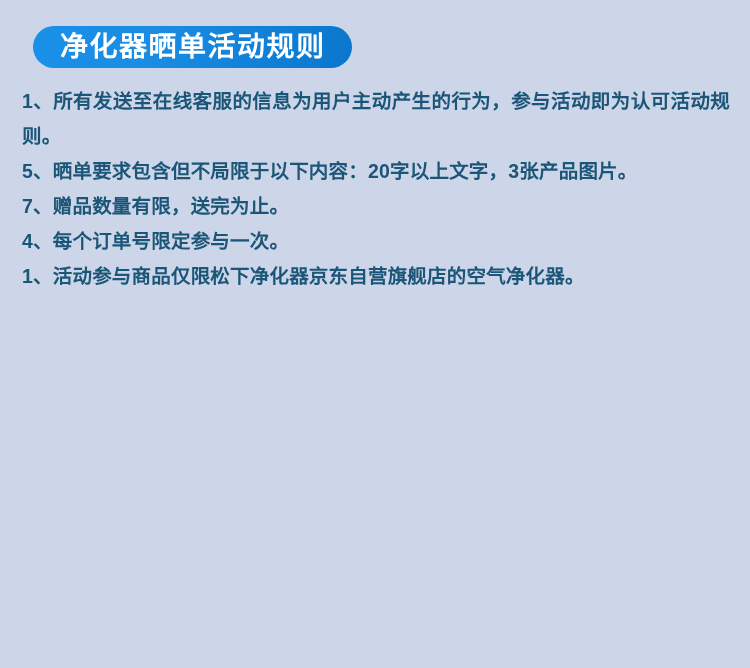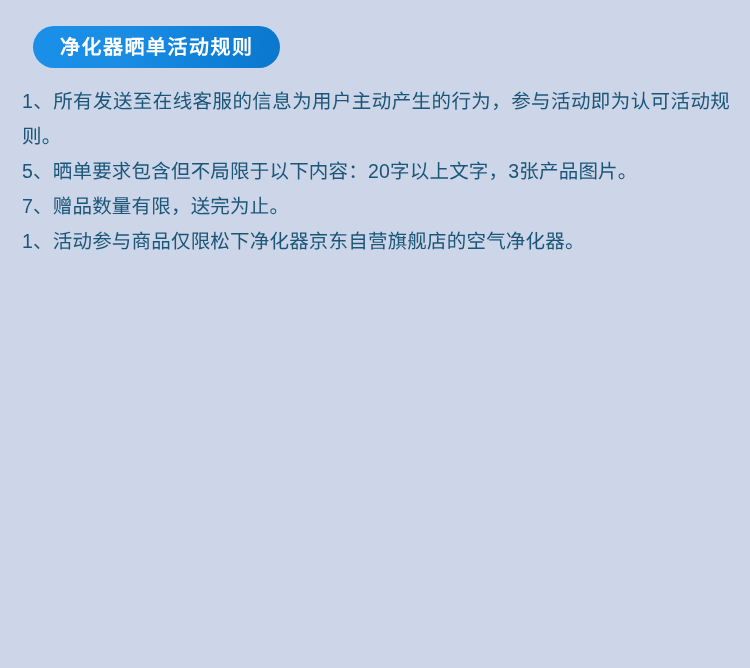--- a/index.html
+++ b/index.html
@@ -28,32 +28,33 @@
     padding: 26px 0 0 33px;
   }
   .title-banner {
     display: inline-block;
     height: 42px;
     line-height: 42px;
     padding: 0 26px 0 27px;
     border-radius: 21px;
     background: linear-gradient(100deg, #1a90e8 0%, #1a8ce4 38%, #0e7ed6 78%, #0b77cd 100%);
     color: #ffffff;
-    font-size: 20px;
+    font-size: 28px;
     font-weight: bold;
     letter-spacing: 1.5px;
     white-space: nowrap;
     box-sizing: border-box;
   }
 
   
   .rules-list {
     margin: 0;
     padding: 16px 20px 0 22px;
     list-style: none;
+    font-weight: bold;
   }
   .rule-item {
     color: #1b5577;
     font-size: 19.5px;
     line-height: 35px;
     letter-spacing: 0.2px;
     text-align: justify;
     text-justify: inter-ideograph;
     margin: 0;
     padding: 0;
@@ -66,16 +67,17 @@
 <div class="promo-page">
 
   <div class="title-banner-wrap">
     <div class="title-banner">净化器晒单活动规则</div>
   </div>
 
   <div class="rules-list">
     <p class="rule-item">1、所有发送至在线客服的信息为用户主动产生的行为，参与活动即为认可活动规则。</p>
     <p class="rule-item">5、晒单要求包含但不局限于以下内容：20字以上文字，3张产品图片。</p>
     <p class="rule-item">7、赠品数量有限，送完为止。</p>
+    <p class="rule-item">4、每个订单号限定参与一次。</p>
     <p class="rule-item">1、活动参与商品仅限松下净化器京东自营旗舰店的空气净化器。</p>
   </div>
 
 </div>
 
 </body></html>

